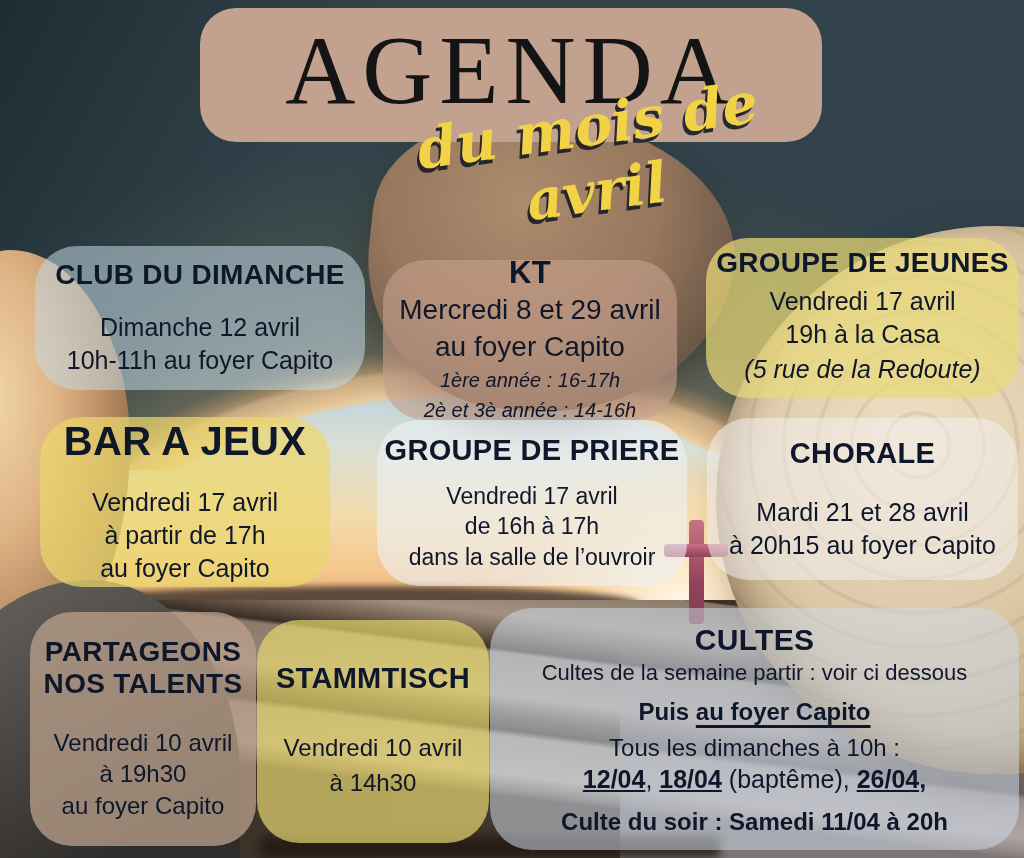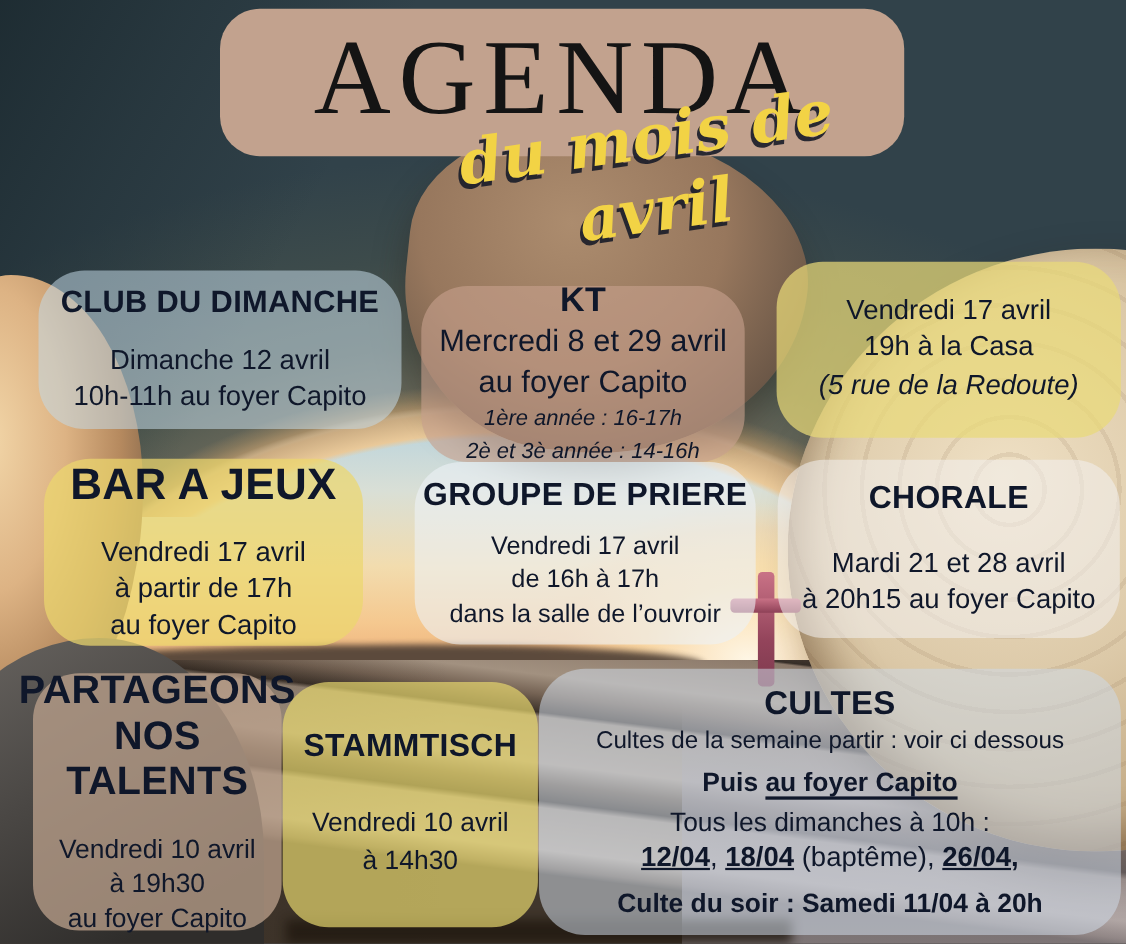--- a/index.html
+++ b/index.html
@@ -88,21 +88,21 @@
   #card-jeunes h2{margin-bottom:6px;}
   #card-jeunes .detail{font-size:25px;}
   #card-bar{left:40px;top:417px;width:282px;height:162px;background:rgba(235,215,110,.72);}
   #card-bar h2{font-size:40px;margin-bottom:22px;}
   #card-priere{left:377px;top:420px;width:302px;height:158px;background:rgba(237,241,246,.6);}
   #card-priere h2{font-size:29px;margin-bottom:14px;}
   #card-priere .line{font-size:23px;}
   #card-chorale{left:707px;top:418px;width:303px;height:154px;background:rgba(242,240,240,.55);}
   #card-chorale h2{font-size:29px;margin-bottom:26px;}
   #card-partageons{left:30px;top:612px;width:218px;height:226px;background:rgba(188,161,140,.75);}
-  #card-partageons h2{white-space:normal;line-height:1.15;margin-bottom:26px;font-size:36px;}
+  #card-partageons h2{white-space:normal;line-height:1.15;margin-bottom:26px;font-size:28px;}
   #card-partageons .line{font-size:24px;}
   #card-stammtisch{left:257px;top:620px;width:224px;height:215px;background:rgba(230,213,110,.7);}
   #card-stammtisch h2{font-size:29px;margin-bottom:36px;}
   #card-stammtisch .line{font-size:24px;line-height:1.45;}
 
   #card-cultes{left:490px;top:608px;width:521px;height:234px;background:rgba(206,216,229,.55);}
   #card-cultes h2{font-size:30px;}
   .cultes-line1{font-size:22px;margin:3px 0 12px;white-space:nowrap;}
   .cultes-puis{font-size:24px;font-weight:bold;margin-bottom:4px;}
   .cultes-puis .ul{text-decoration:underline;text-decoration-thickness:3px;text-underline-offset:5px;}
@@ -146,20 +146,21 @@
 
 <div class="card" id="card-kt">
   <h2>KT</h2>
   <div class="line">Mercredi 8 et 29 avril</div>
   <div class="line">au foyer Capito</div>
   <div class="detail">1ère année : 16-17h</div>
   <div class="detail">2è et 3è année : 14-16h</div>
 </div>
 
 <div class="card" id="card-jeunes">
+  <h2>GROUPE DE JEUNES</h2>
   <div class="line">Vendredi 17 avril</div>
   <div class="line">19h à la Casa</div>
   <div class="detail">(5 rue de la Redoute)</div>
 </div>
 
 <div class="card" id="card-bar">
   <h2>BAR A JEUX</h2>
   <div class="line">Vendredi 17 avril</div>
   <div class="line">à partir de 17h</div>
   <div class="line">au foyer Capito</div>

